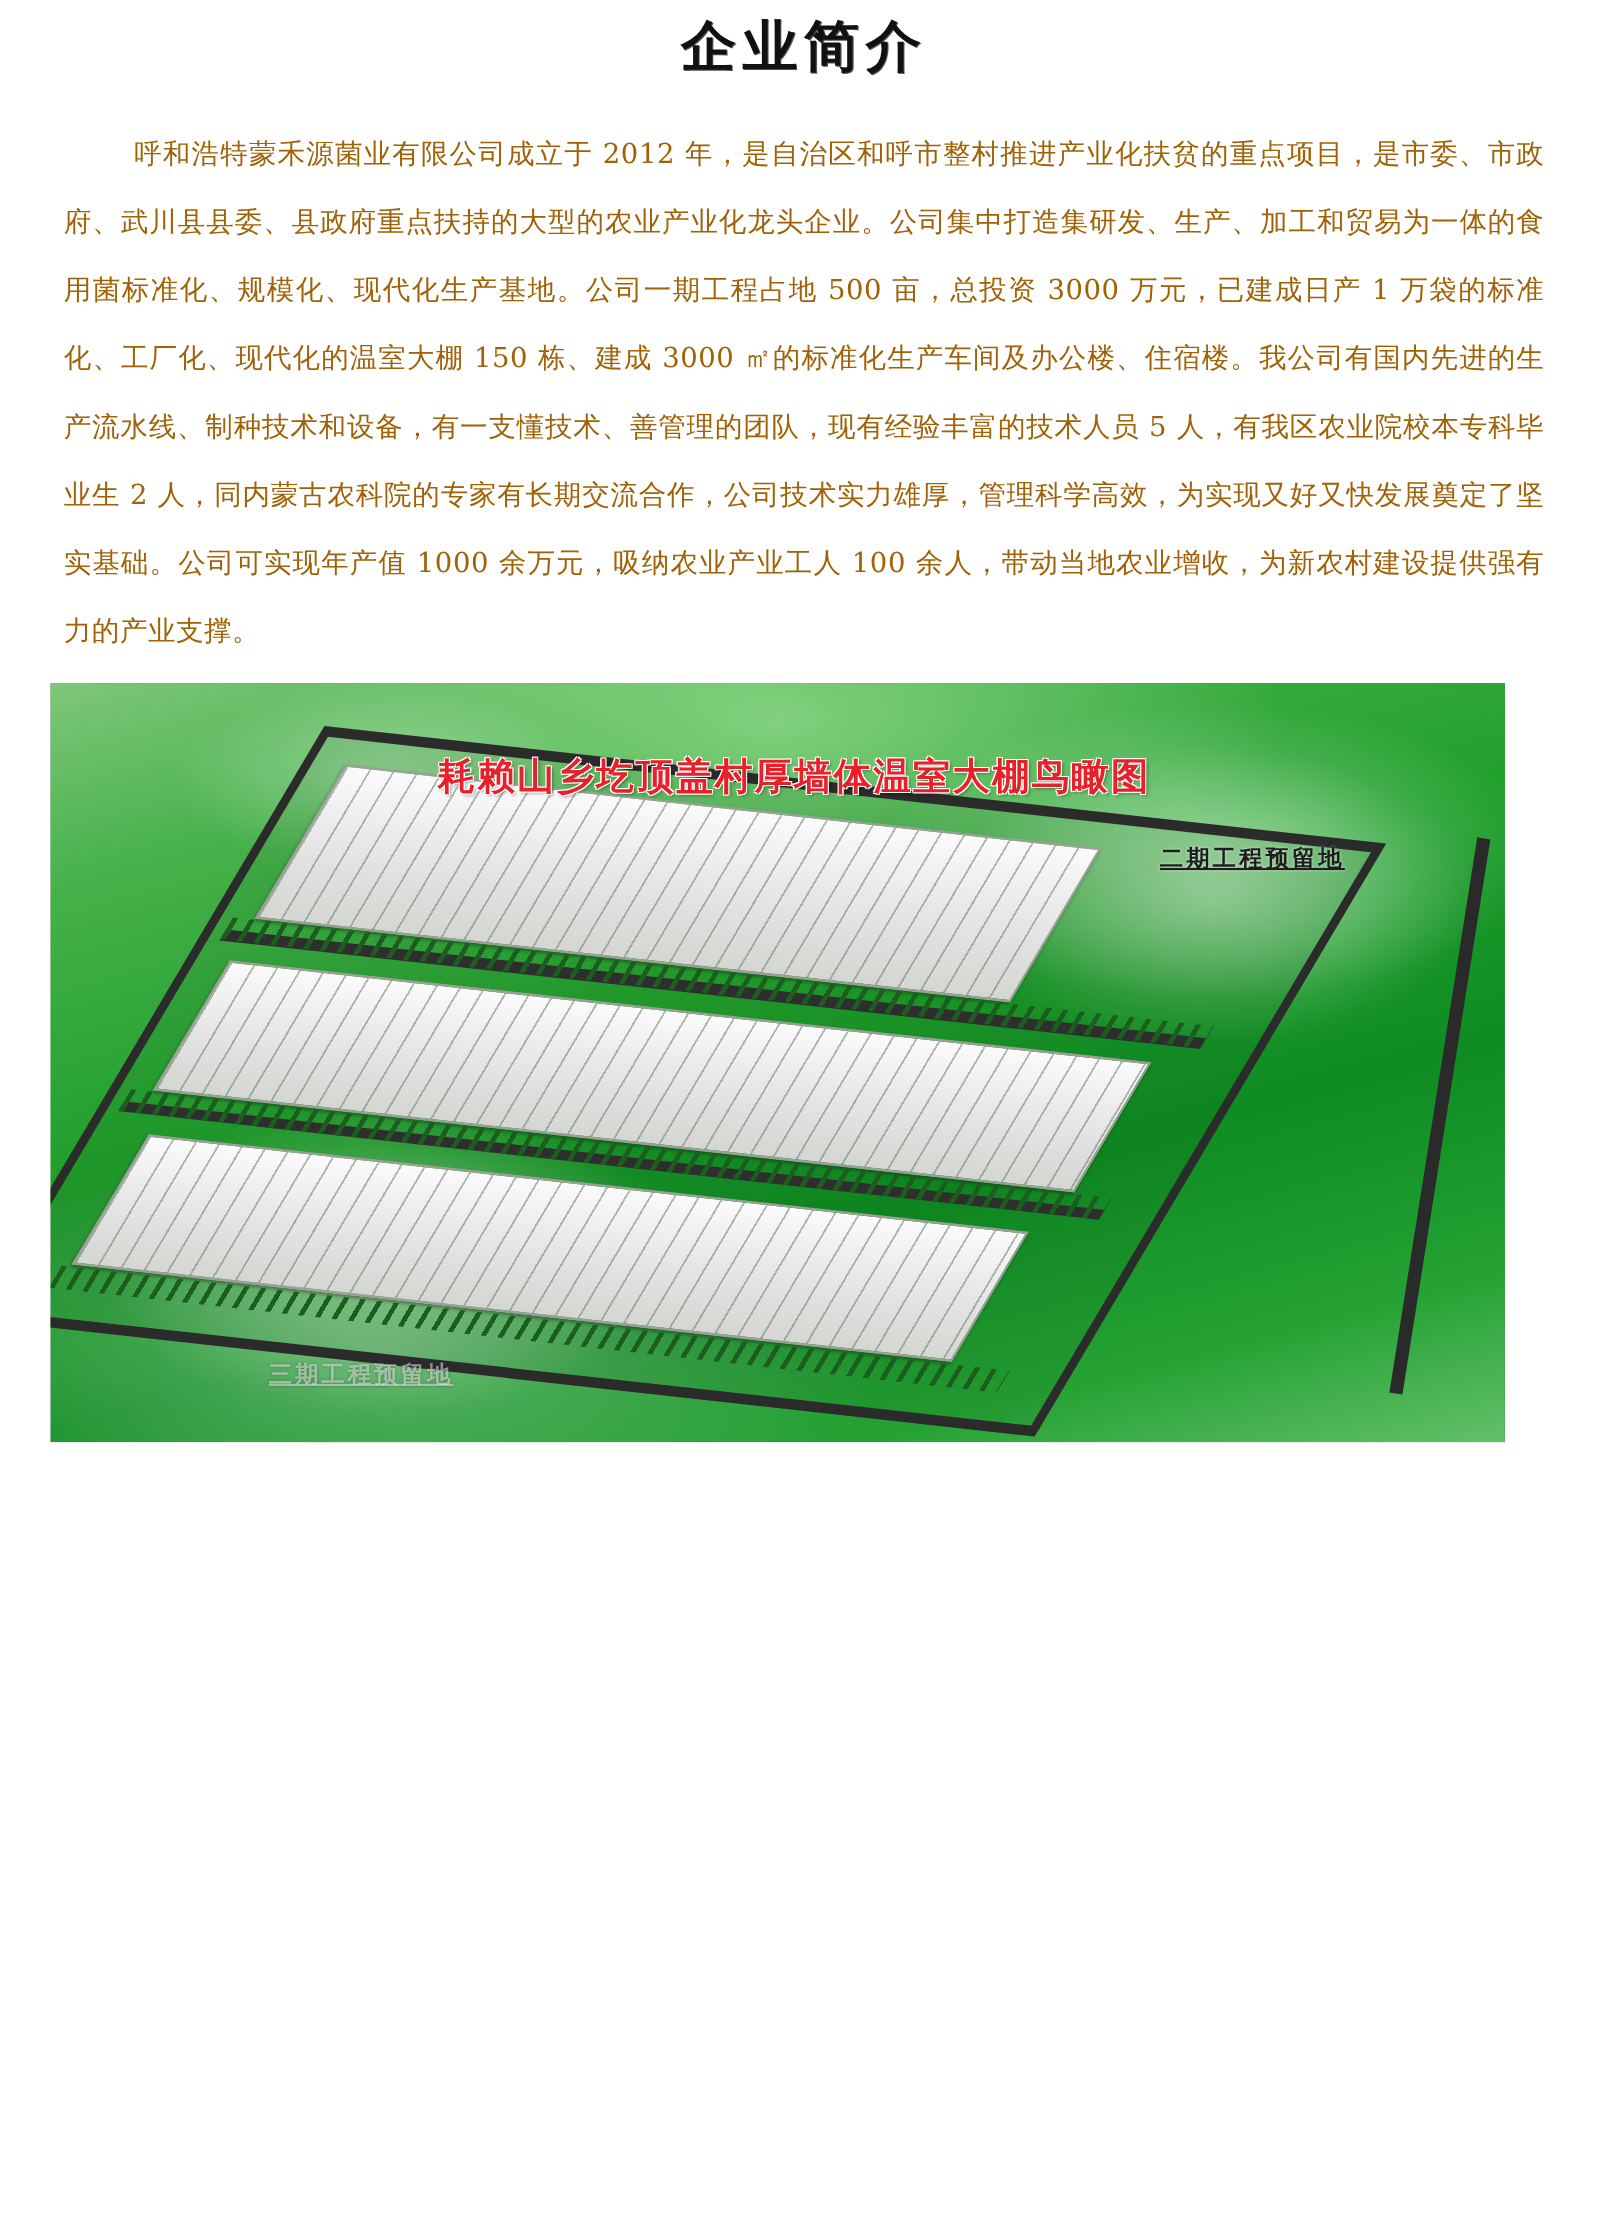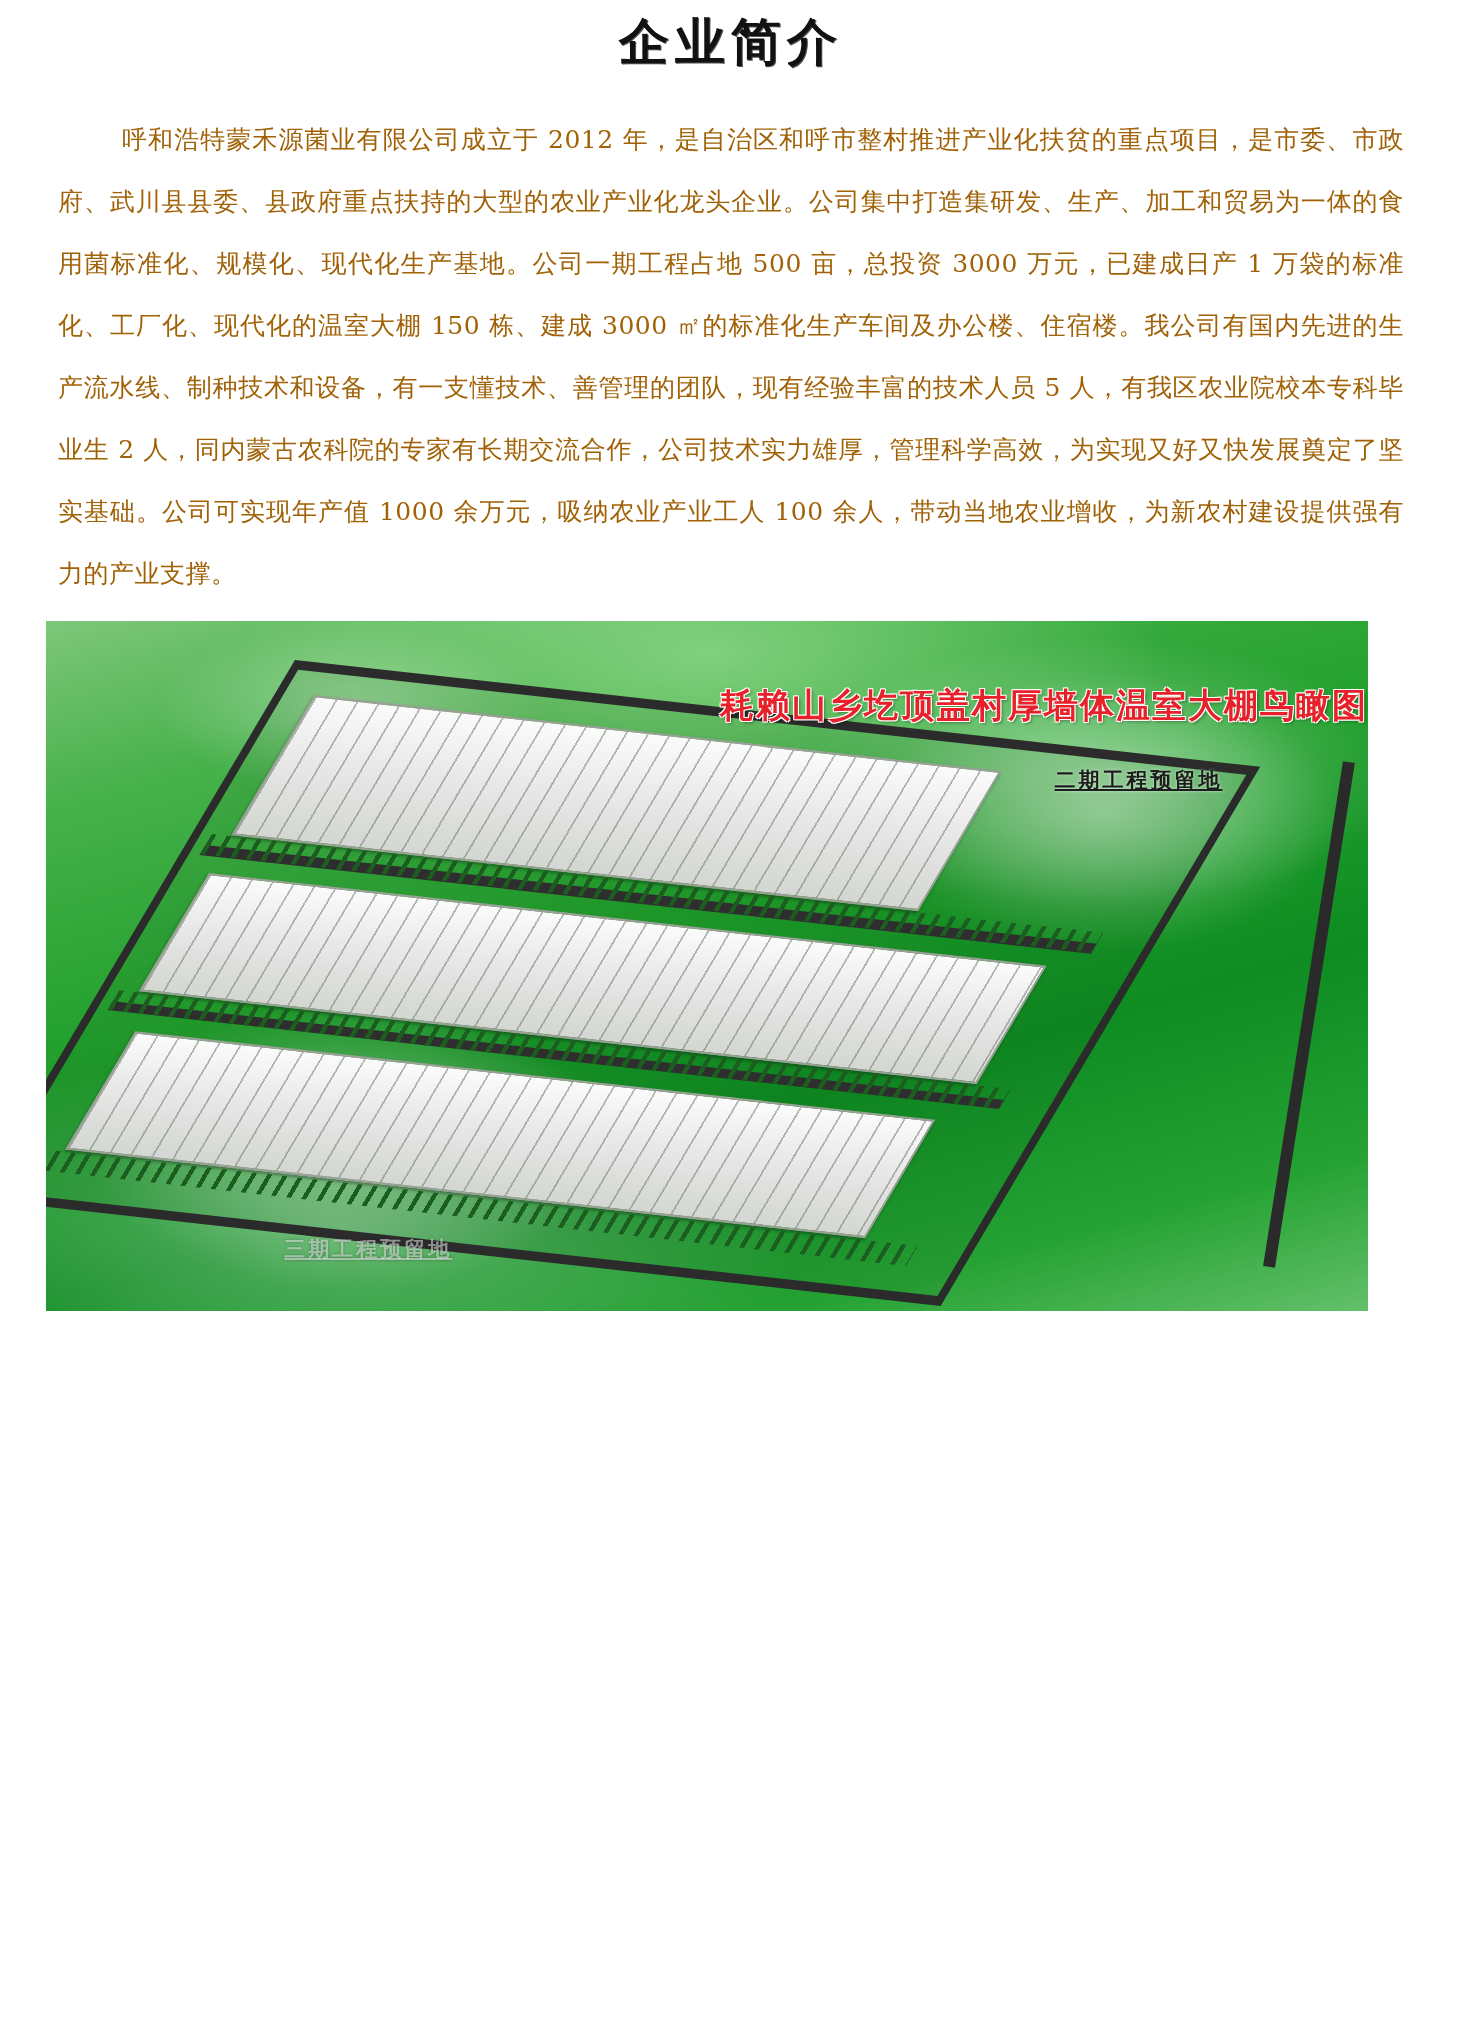--- a/index.html
+++ b/index.html
@@ -151,23 +151,23 @@
     right: 4%;
     top: 20%;
     width: 12px;
     height: 74%;
     background: #2a2a2a;
     transform: rotate(9deg);
   }
   .fig-title {
     position: absolute;
     top: 9%;
-    left: 0;
+    left: 15px;
     width: 100%;
-    text-align: right;
+    text-align: center;
     font-family: "DejaVu Sans", "Liberation Sans", sans-serif;
     font-weight: bold;
     font-size: 34px;
     letter-spacing: 2px;
     color: #e8202a;
     text-shadow:
       -1px -1px 0 #ffffff,
        1px -1px 0 #ffffff,
       -1px  1px 0 #ffffff,
        1px  1px 0 #ffffff,
@@ -185,21 +185,20 @@
     right: 11%;
     top: 21%;
     color: #1d1d1d;
     text-shadow: 0 0 3px rgba(255,255,255,0.6);
   }
   .label-phase3 {
     left: 15%;
     bottom: 7%;
     color: rgba(235,235,235,0.55);
     text-shadow: 0 0 3px rgba(0,0,0,0.3);
-    margin-left: 40px;
   }
 </style>
 </head>
 <body>
 
 <div class="page">
 
   <h1 class="doc-title">企业简介</h1>
 
   <div class="body-text">

